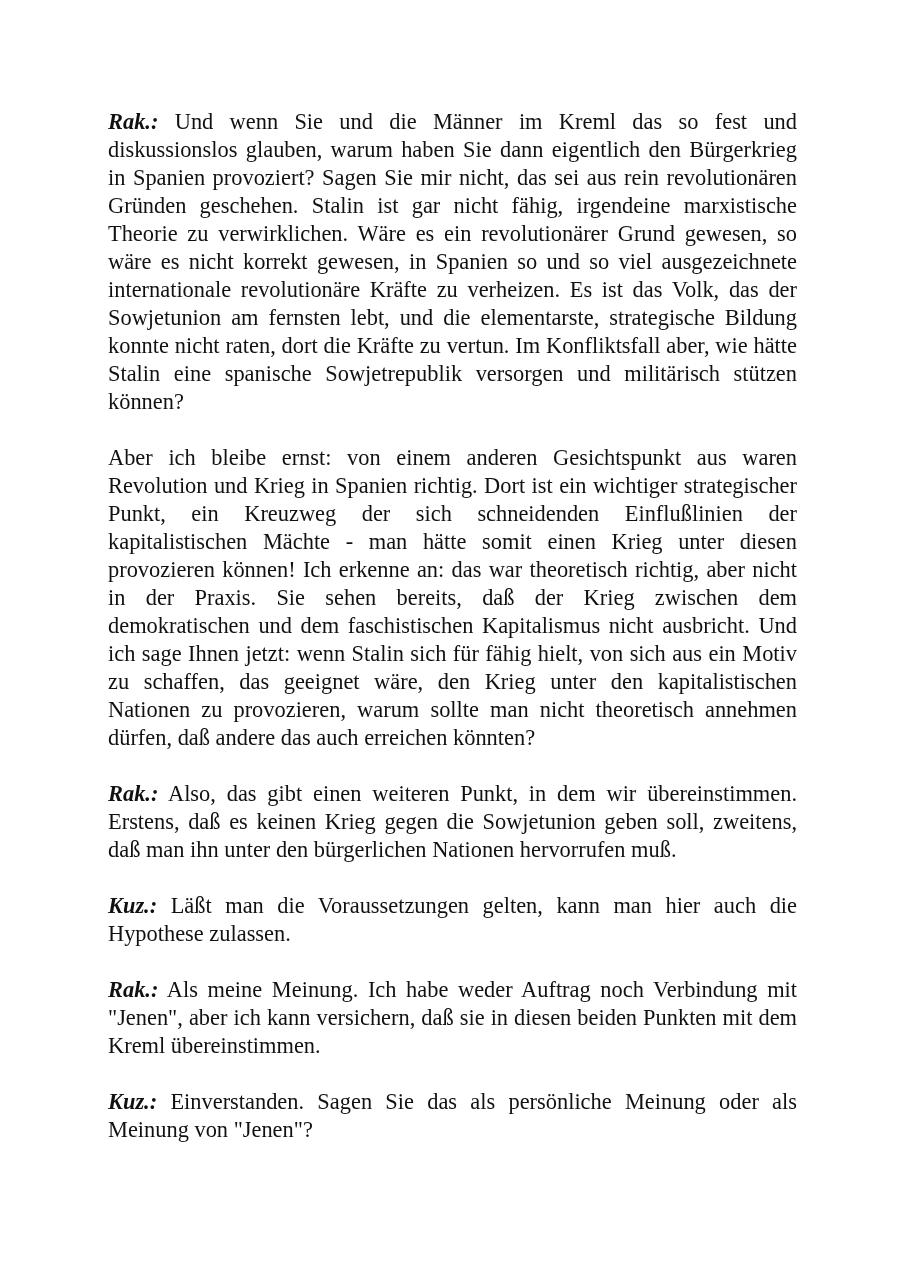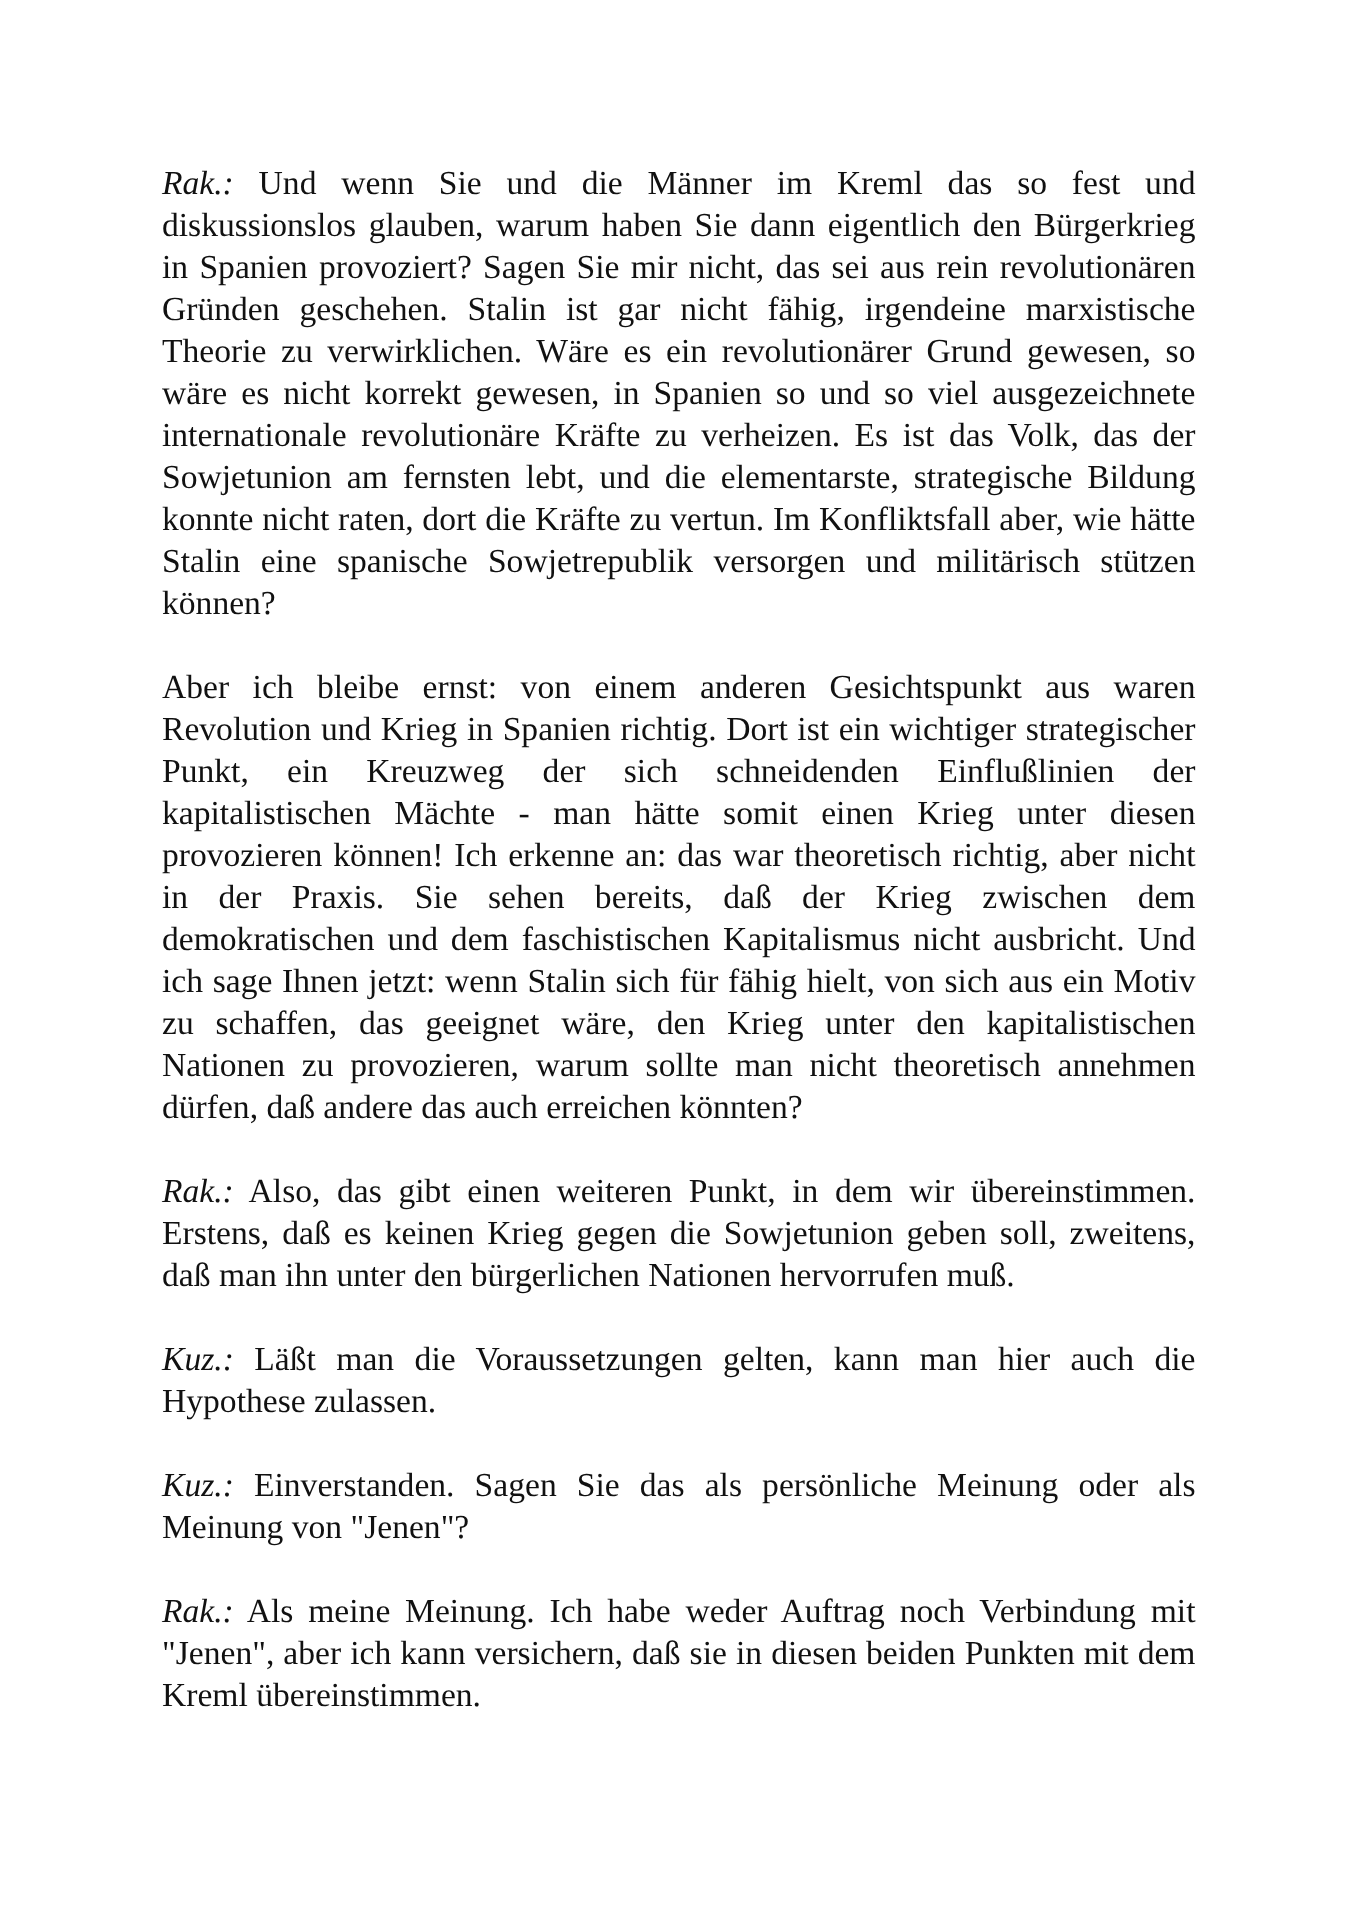--- a/index.html
+++ b/index.html
@@ -23,30 +23,31 @@
       line-height: 28px;
       color: #111111;
       text-align: justify;
     }
     .para {
       margin: 0 0 28px 0;
       hyphens: none;
     }
     .speaker {
       font-style: italic;
+      font-weight: bold;
     }
   </style>
 </head>
 <body>
 
 <div class="page">
   <p class="para"><span class="speaker">Rak.:</span><span> Und wenn Sie und die Männer im Kreml das so fest und diskussionslos glauben, warum haben Sie dann eigentlich den Bürgerkrieg in Spanien provoziert? Sagen Sie mir nicht, das sei aus rein revolutionären Gründen geschehen. Stalin ist gar nicht fähig, irgendeine marxistische Theorie zu verwirklichen. Wäre es ein revolutionärer Grund gewesen, so wäre es nicht korrekt gewesen, in Spanien so und so viel ausgezeichnete internationale revolutionäre Kräfte zu verheizen. Es ist das Volk, das der Sowjetunion am fernsten lebt, und die elementarste, strategische Bildung konnte nicht raten, dort die Kräfte zu vertun. Im Konfliktsfall aber, wie hätte Stalin eine spanische Sowjetrepublik versorgen und militärisch stützen können?</span></p>
 
   <p class="para"><span>Aber ich bleibe ernst: von einem anderen Gesichtspunkt aus waren Revolution und Krieg in Spanien richtig. Dort ist ein wichtiger strategischer Punkt, ein Kreuzweg der sich schneidenden Einflußlinien der kapitalistischen Mächte - man hätte somit einen Krieg unter diesen provozieren können! Ich erkenne an: das war theoretisch richtig, aber nicht in der Praxis. Sie sehen bereits, daß der Krieg zwischen dem demokratischen und dem faschistischen Kapitalismus nicht ausbricht. Und ich sage Ihnen jetzt: wenn Stalin sich für fähig hielt, von sich aus ein Motiv zu schaffen, das geeignet wäre, den Krieg unter den kapitalistischen Nationen zu provozieren, warum sollte man nicht theoretisch annehmen dürfen, daß andere das auch erreichen könnten?</span></p>
 
   <p class="para"><span class="speaker">Rak.:</span><span> Also, das gibt einen weiteren Punkt, in dem wir übereinstimmen. Erstens, daß es keinen Krieg gegen die Sowjetunion geben soll, zweitens, daß man ihn unter den bürgerlichen Nationen hervorrufen muß.</span></p>
 
   <p class="para"><span class="speaker">Kuz.:</span><span> Läßt man die Voraussetzungen gelten, kann man hier auch die Hypothese zulassen.</span></p>
 
+  <p class="para"><span class="speaker">Rak.:</span><span> Als meine Meinung. Ich habe weder Auftrag noch Verbindung mit "Jenen", aber ich kann versichern, daß sie in diesen beiden Punkten mit dem Kreml übereinstimmen.</span></p>
+
   <p class="para"><span class="speaker">Kuz.:</span><span> Einverstanden. Sagen Sie das als persönliche Meinung oder als Meinung von "Jenen"?</span></p>
-
-  <p class="para"><span class="speaker">Rak.:</span><span> Als meine Meinung. Ich habe weder Auftrag noch Verbindung mit "Jenen", aber ich kann versichern, daß sie in diesen beiden Punkten mit dem Kreml übereinstimmen.</span></p>
 </div>
 
 </body></html>

